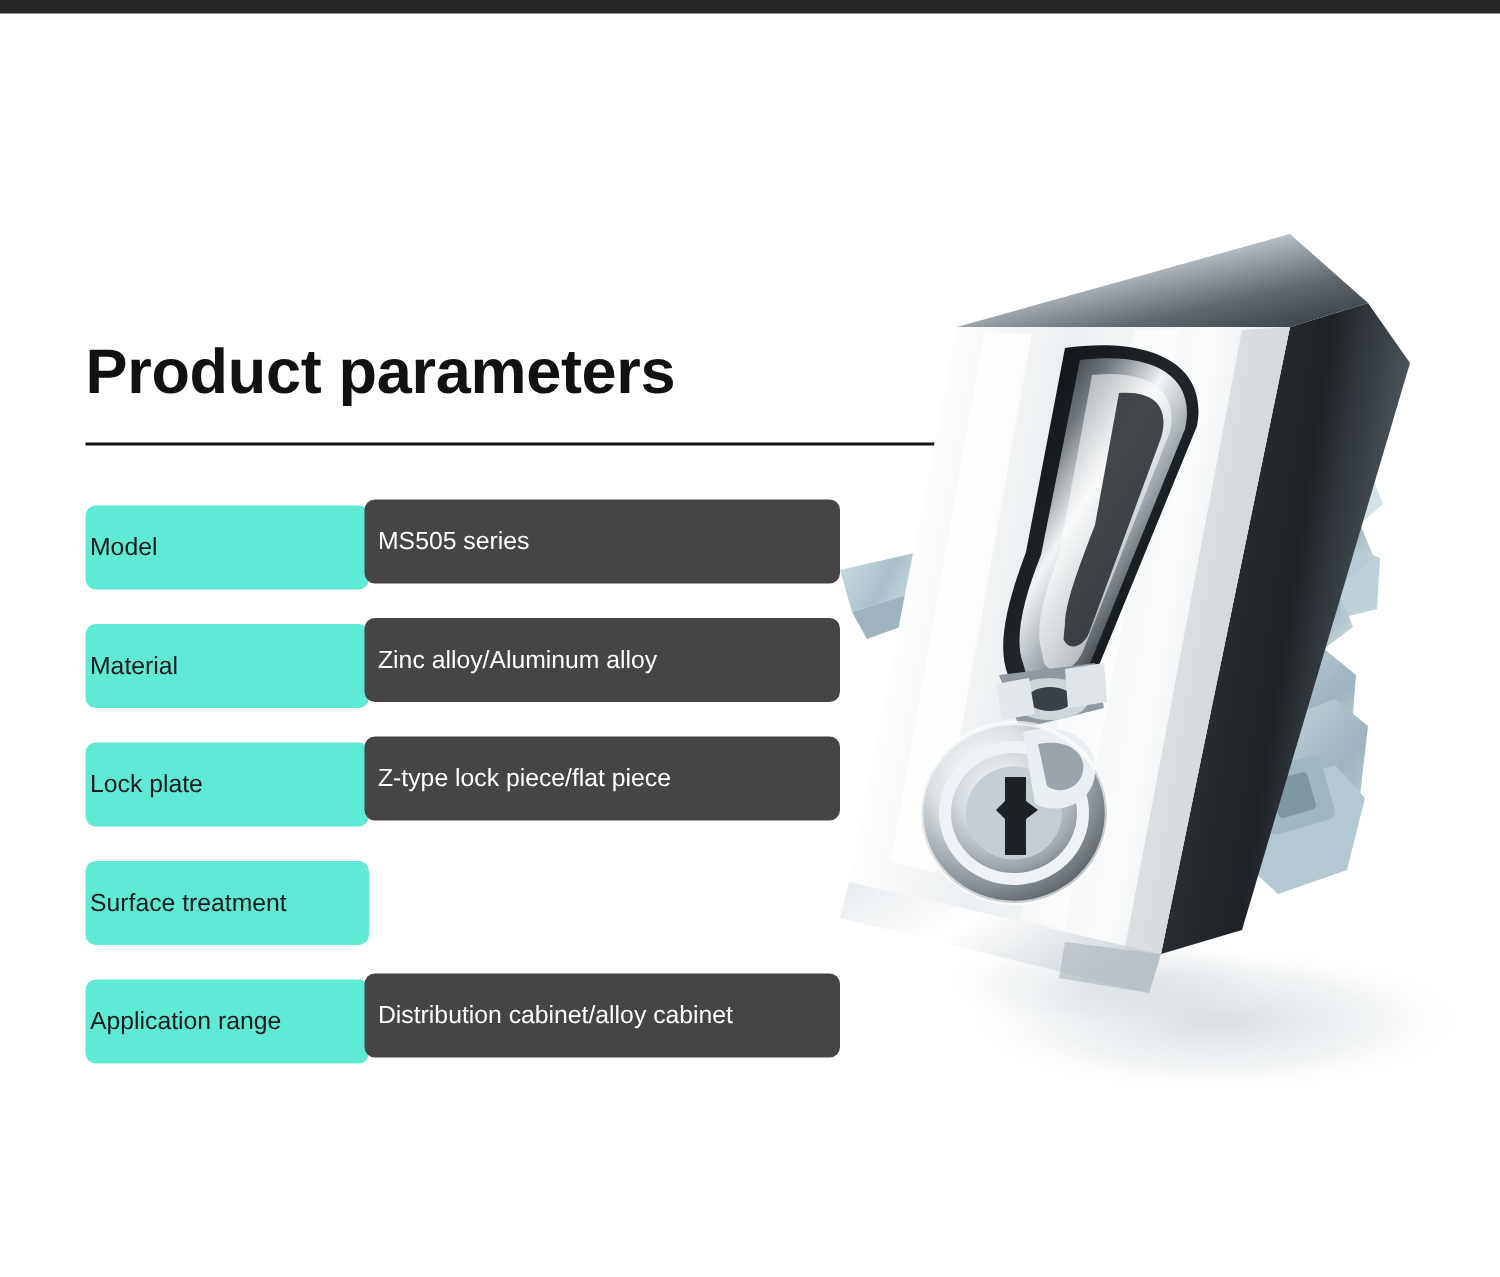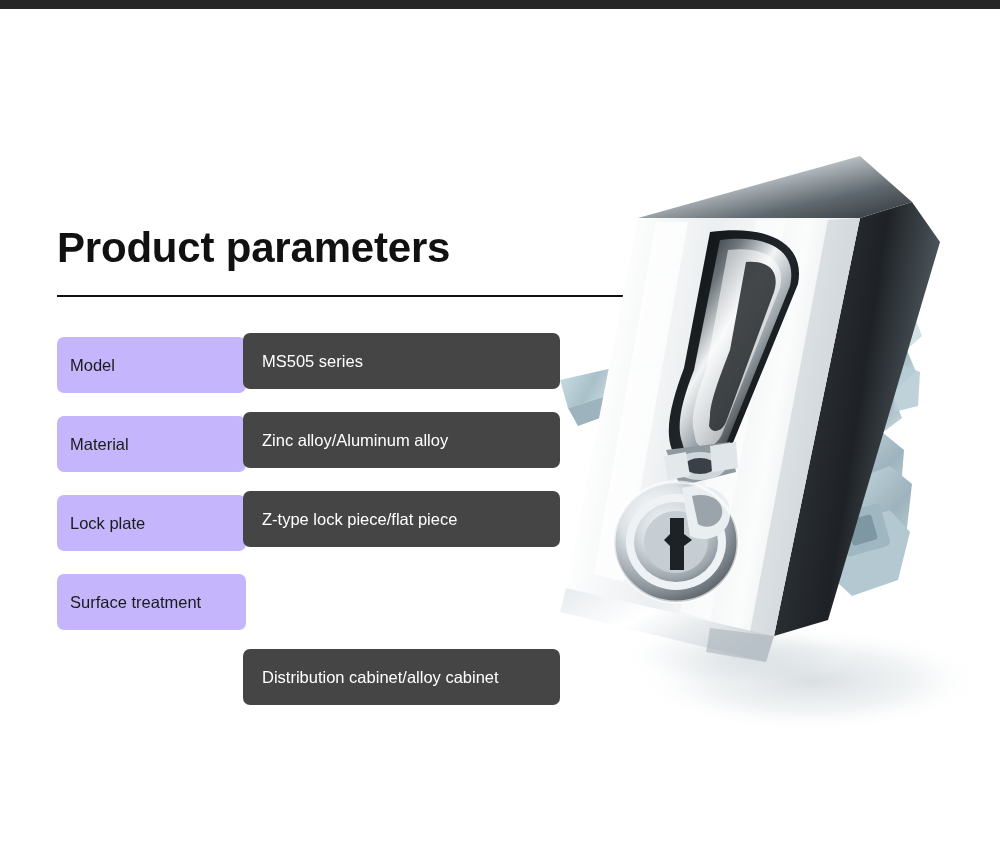--- a/index.html
+++ b/index.html
@@ -76,42 +76,42 @@
   .spec-row {
     position:relative;
     height:79px;
   }
   .spec-key {
     position:absolute;
     left:0;
     top:4px;
     width:189px;
     height:56px;
-    background:#c4b5fd;
+    background:#5eead4;
     border-radius:7px;
     display:flex;
     align-items:center;
-    padding-left:13px;
+    padding-left:3px;
   }
   .spec-key span {
     font-size:16.5px;
     color:#1b1b1b;
     white-space:nowrap;
   }
   .spec-val {
     position:absolute;
     left:186px;
     top:0px;
     width:317px;
     height:56px;
     background:#454545;
     border-radius:7px;
     display:flex;
     align-items:center;
-    padding-left:19px;
+    padding-left:9px;
   }
   .spec-val span {
     font-size:16.5px;
     color:#ffffff;
     white-space:nowrap;
   }
 
   
   .product-photo {
     position:absolute;
@@ -166,20 +166,23 @@
       </div>
     </div>
 
     <div class="spec-row">
       <div class="spec-key">
         <span>Surface treatment</span>
       </div>
     </div>
 
     <div class="spec-row">
+      <div class="spec-key">
+        <span>Application range</span>
+      </div>
       <div class="spec-val">
         <span>Distribution cabinet/alloy cabinet</span>
       </div>
     </div>
 
   </div>
 
   <div class="product-photo">
     <svg width="440" height="620" viewBox="0 0 440 620" xmlns="http://www.w3.org/2000/svg">
       <defs>

